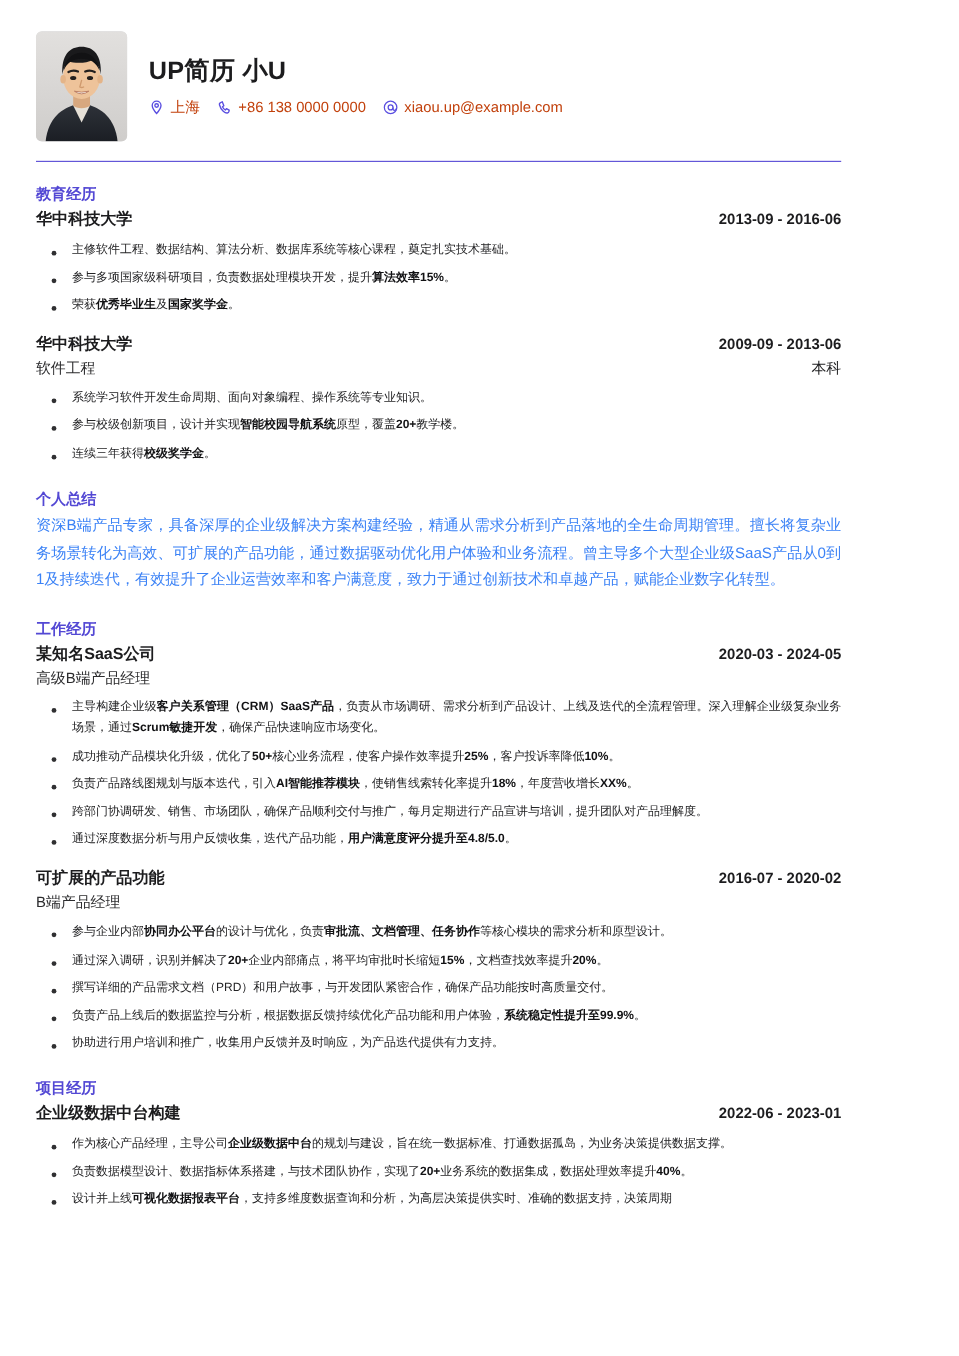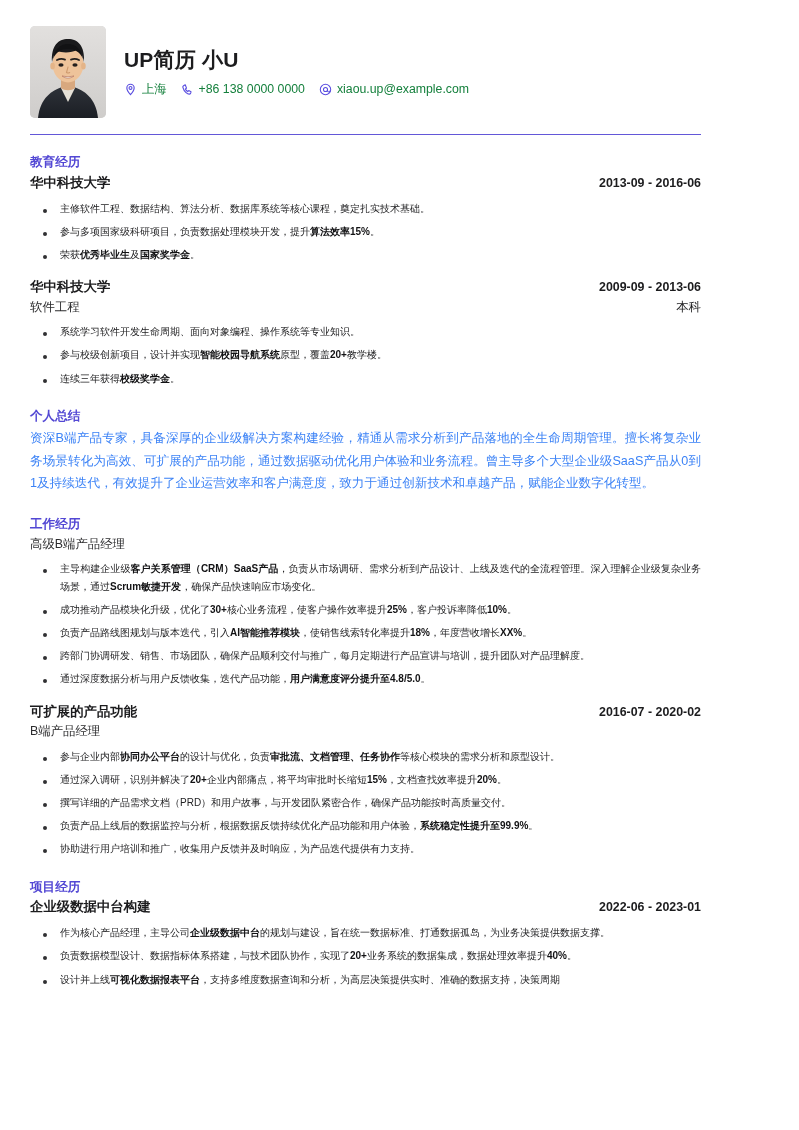--- a/index.html
+++ b/index.html
@@ -47,21 +47,21 @@
     color: #1c1c1e;
     line-height: 1.25;
     margin-bottom: 9px;
   }
   .contacts {
     display: flex;
     align-items: center;
     flex-wrap: wrap;
     gap: 4px 14px;
     font-size: 12.3px;
-    color: #15803d;
+    color: #c2410c;
     line-height: 1.2;
   }
   .contact-item {
     display: inline-flex;
     align-items: center;
     gap: 5px;
     white-space: nowrap;
   }
   .cicon {
     display: inline-flex;
@@ -290,25 +290,29 @@
     <div class="summary-text">资深B端产品专家，具备深厚的企业级解决方案构建经验，精通从需求分析到产品落地的全生命周期管理。擅长将复杂业务场景转化为高效、可扩展的产品功能，通过数据驱动优化用户体验和业务流程。曾主导多个大型企业级SaaS产品从0到1及持续迭代，有效提升了企业运营效率和客户满意度，致力于通过创新技术和卓越产品，赋能企业数字化转型。</div>
   </div>
 
   <div class="sec-gap"></div>
 
   <div class="section">
     <div class="section-title">工作经历</div>
 
     <div class="entry">
       <div class="entry-row">
+        <span class="entry-org">某知名SaaS公司</span>
+        <span class="entry-date">2020-03 - 2024-05</span>
+      </div>
+      <div class="entry-row">
         <span class="entry-sub">高级B端产品经理</span>
       </div>
       <ul class="bullets">
           <li>主导构建企业级<b>客户关系管理（CRM）SaaS产品</b>，负责从市场调研、需求分析到产品设计、上线及迭代的全流程管理。深入理解企业级复杂业务场景，通过<b>Scrum敏捷开发</b>，确保产品快速响应市场变化。</li>
-          <li>成功推动产品模块化升级，优化了<b>30+</b>核心业务流程，使客户操作效率提升<b>25%</b>，客户投诉率降低<b>10%</b>。</li>
+          <li>成功推动产品模块化升级，优化了<b>50+</b>核心业务流程，使客户操作效率提升<b>25%</b>，客户投诉率降低<b>10%</b>。</li>
           <li>负责产品路线图规划与版本迭代，引入<b>AI智能推荐模块</b>，使销售线索转化率提升<b>18%</b>，年度营收增长<b>XX%</b>。</li>
           <li>跨部门协调研发、销售、市场团队，确保产品顺利交付与推广，每月定期进行产品宣讲与培训，提升团队对产品理解度。</li>
           <li>通过深度数据分析与用户反馈收集，迭代产品功能，<b>用户满意度评分提升至4.8/5.0</b>。</li>
         </ul>
     </div>
 
     <div class="entry">
       <div class="entry-row">
         <span class="entry-org">可扩展的产品功能</span>
         <span class="entry-date">2016-07 - 2020-02</span>

